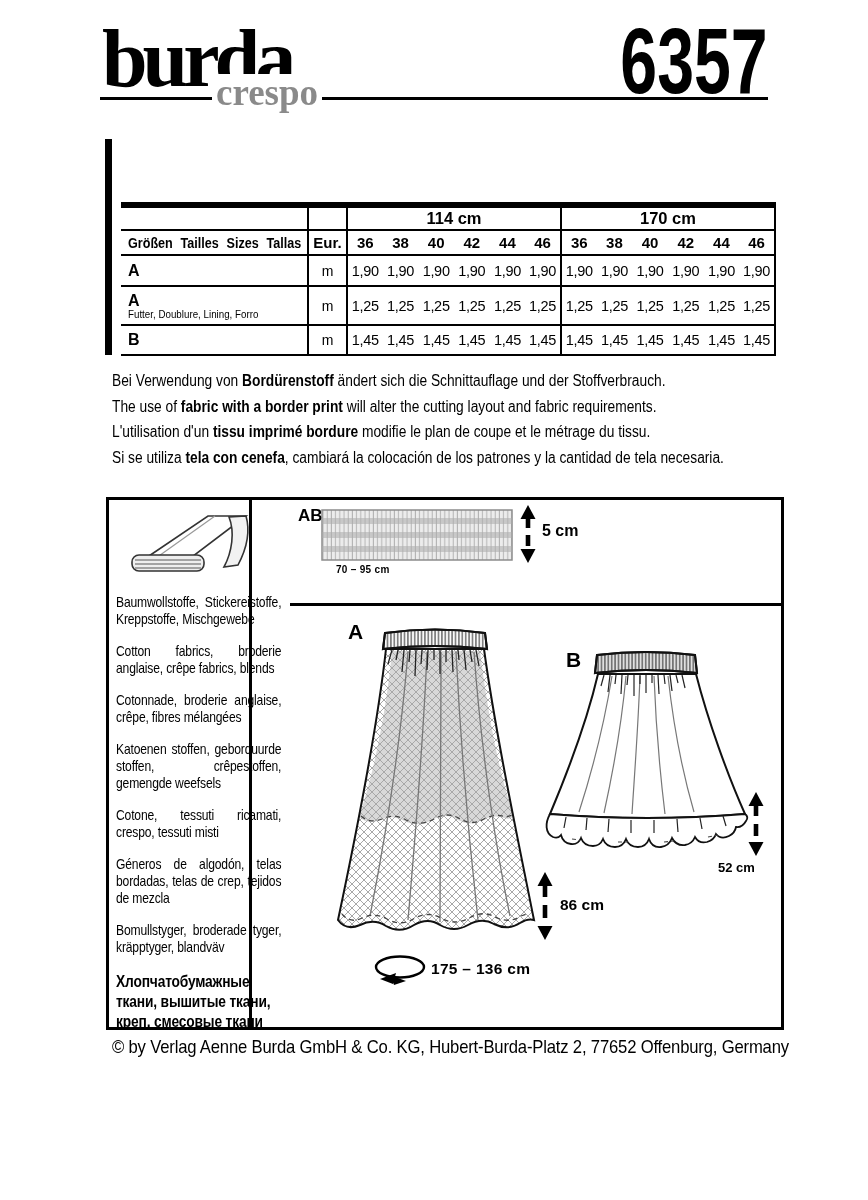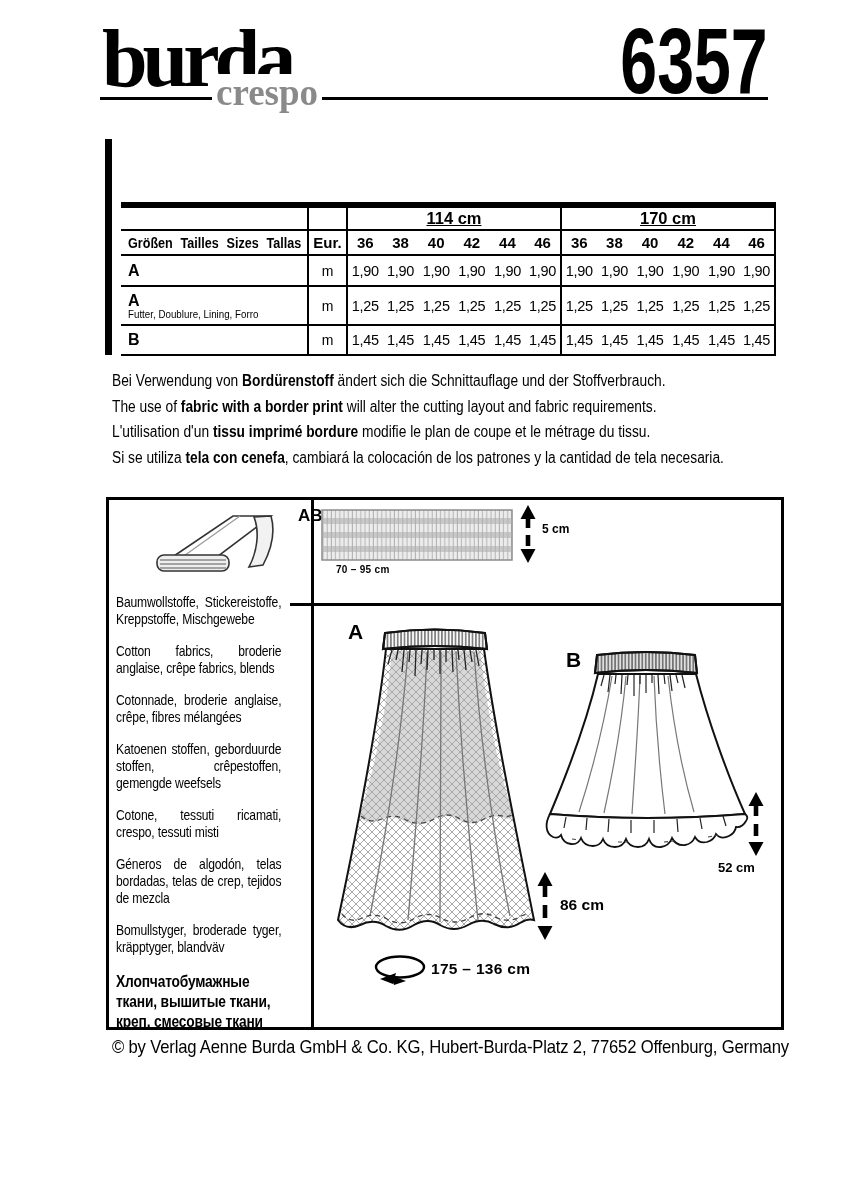--- a/index.html
+++ b/index.html
@@ -39,33 +39,33 @@
   .ft .num{font-weight:400;letter-spacing:-.3px;}
   .ft .unit{font-weight:400;font-size:14px;}
 
   
   .notes{position:absolute;left:112px;top:368px;width:760px;}
   .note{font-size:16px;line-height:25.5px;transform:scaleX(.86);transform-origin:0 0;white-space:nowrap;}
   .note b{font-weight:700;}
 
   
   .box{position:absolute;left:106px;top:497px;width:678px;height:533px;border:3px solid #000;box-sizing:border-box;}
-  .box-left{position:absolute;left:0;top:0;width:205px;height:100%;border-right:3px solid #000;box-sizing:border-box;padding:6px 7px 0 7px;}
+  .box-left{position:absolute;left:0;top:0;width:143px;height:100%;border-right:3px solid #000;box-sizing:border-box;padding:6px 7px 0 7px;}
   .box-right-top{position:absolute;left:181px;top:0;right:0;height:106px;border-bottom:3px solid #000;box-sizing:border-box;}
   .box-right-main{position:absolute;left:181px;top:106px;right:0;bottom:0;}
 
   .bolt-wrap{width:100%;text-align:center;margin:2px 0 10px 0;}
   .fab-scale{width:198px;transform:scaleX(.835);transform-origin:0 0;}
   .fab-item{font-size:14.5px;line-height:17px;text-align:justify;margin-bottom:15px;letter-spacing:-.2px;}
   .fab-item.ru{font-weight:700;font-size:16.5px;line-height:20px;text-align:left;}
 
   .el-label{position:absolute;left:8px;top:6px;font-weight:700;font-size:17px;}
   .el-svg{position:absolute;left:31px;top:9px;}
   .el-arrow{position:absolute;left:227px;top:5px;}
-  .el-h{position:absolute;left:252px;top:22px;font-weight:700;font-size:12px;}
+  .el-h{position:absolute;left:252px;top:22px;font-weight:700;font-size:16px;}
   .el-w{position:absolute;left:46px;top:64px;font-weight:700;font-size:10px;letter-spacing:.3px;}
 
   .view-label{position:absolute;font-weight:700;font-size:21px;}
   .lblA{left:58px;top:14px;} .lblB{left:276px;top:42px;}
   .skirtA{position:absolute;left:38px;top:14px;}
   .skirtB{position:absolute;left:252px;top:30px;}
   .arr86{position:absolute;left:244px;top:266px;}
   .len86{position:absolute;left:270px;top:290px;font-weight:700;font-size:15.5px;}
   .arr52{position:absolute;left:455px;top:186px;}
   .len52{position:absolute;left:428px;top:254px;font-weight:700;font-size:13px;}
@@ -83,21 +83,21 @@
 
   <div class="logo-main">burda</div>
   <div class="logo-rule"></div>
   <div class="logo-sub">crespo</div>
   <div class="pattern-number">6357</div>
 
   <div class="title-bar"></div>
 
   <table class="ft">
     <tbody>
-        <tr style="height:21px;text-decoration:underline;">
+        <tr style="height:21px;">
       <td class="sep-r" style="width:186px;"></td>
       <td class="sep-r" style="width:37px;"></td>
       <th class="wg" colspan="6">114 cm</th>
       <th class="wg grp" colspan="6">170 cm</th>
     </tr>
     <tr class="szr">
       <th class="lbl sep-r"><span class="cond">Größen Tailles Sizes Tallas</span></th>
       <th class="sep-r">Eur.</th>
     <th>36</th>
           <th>38</th>

